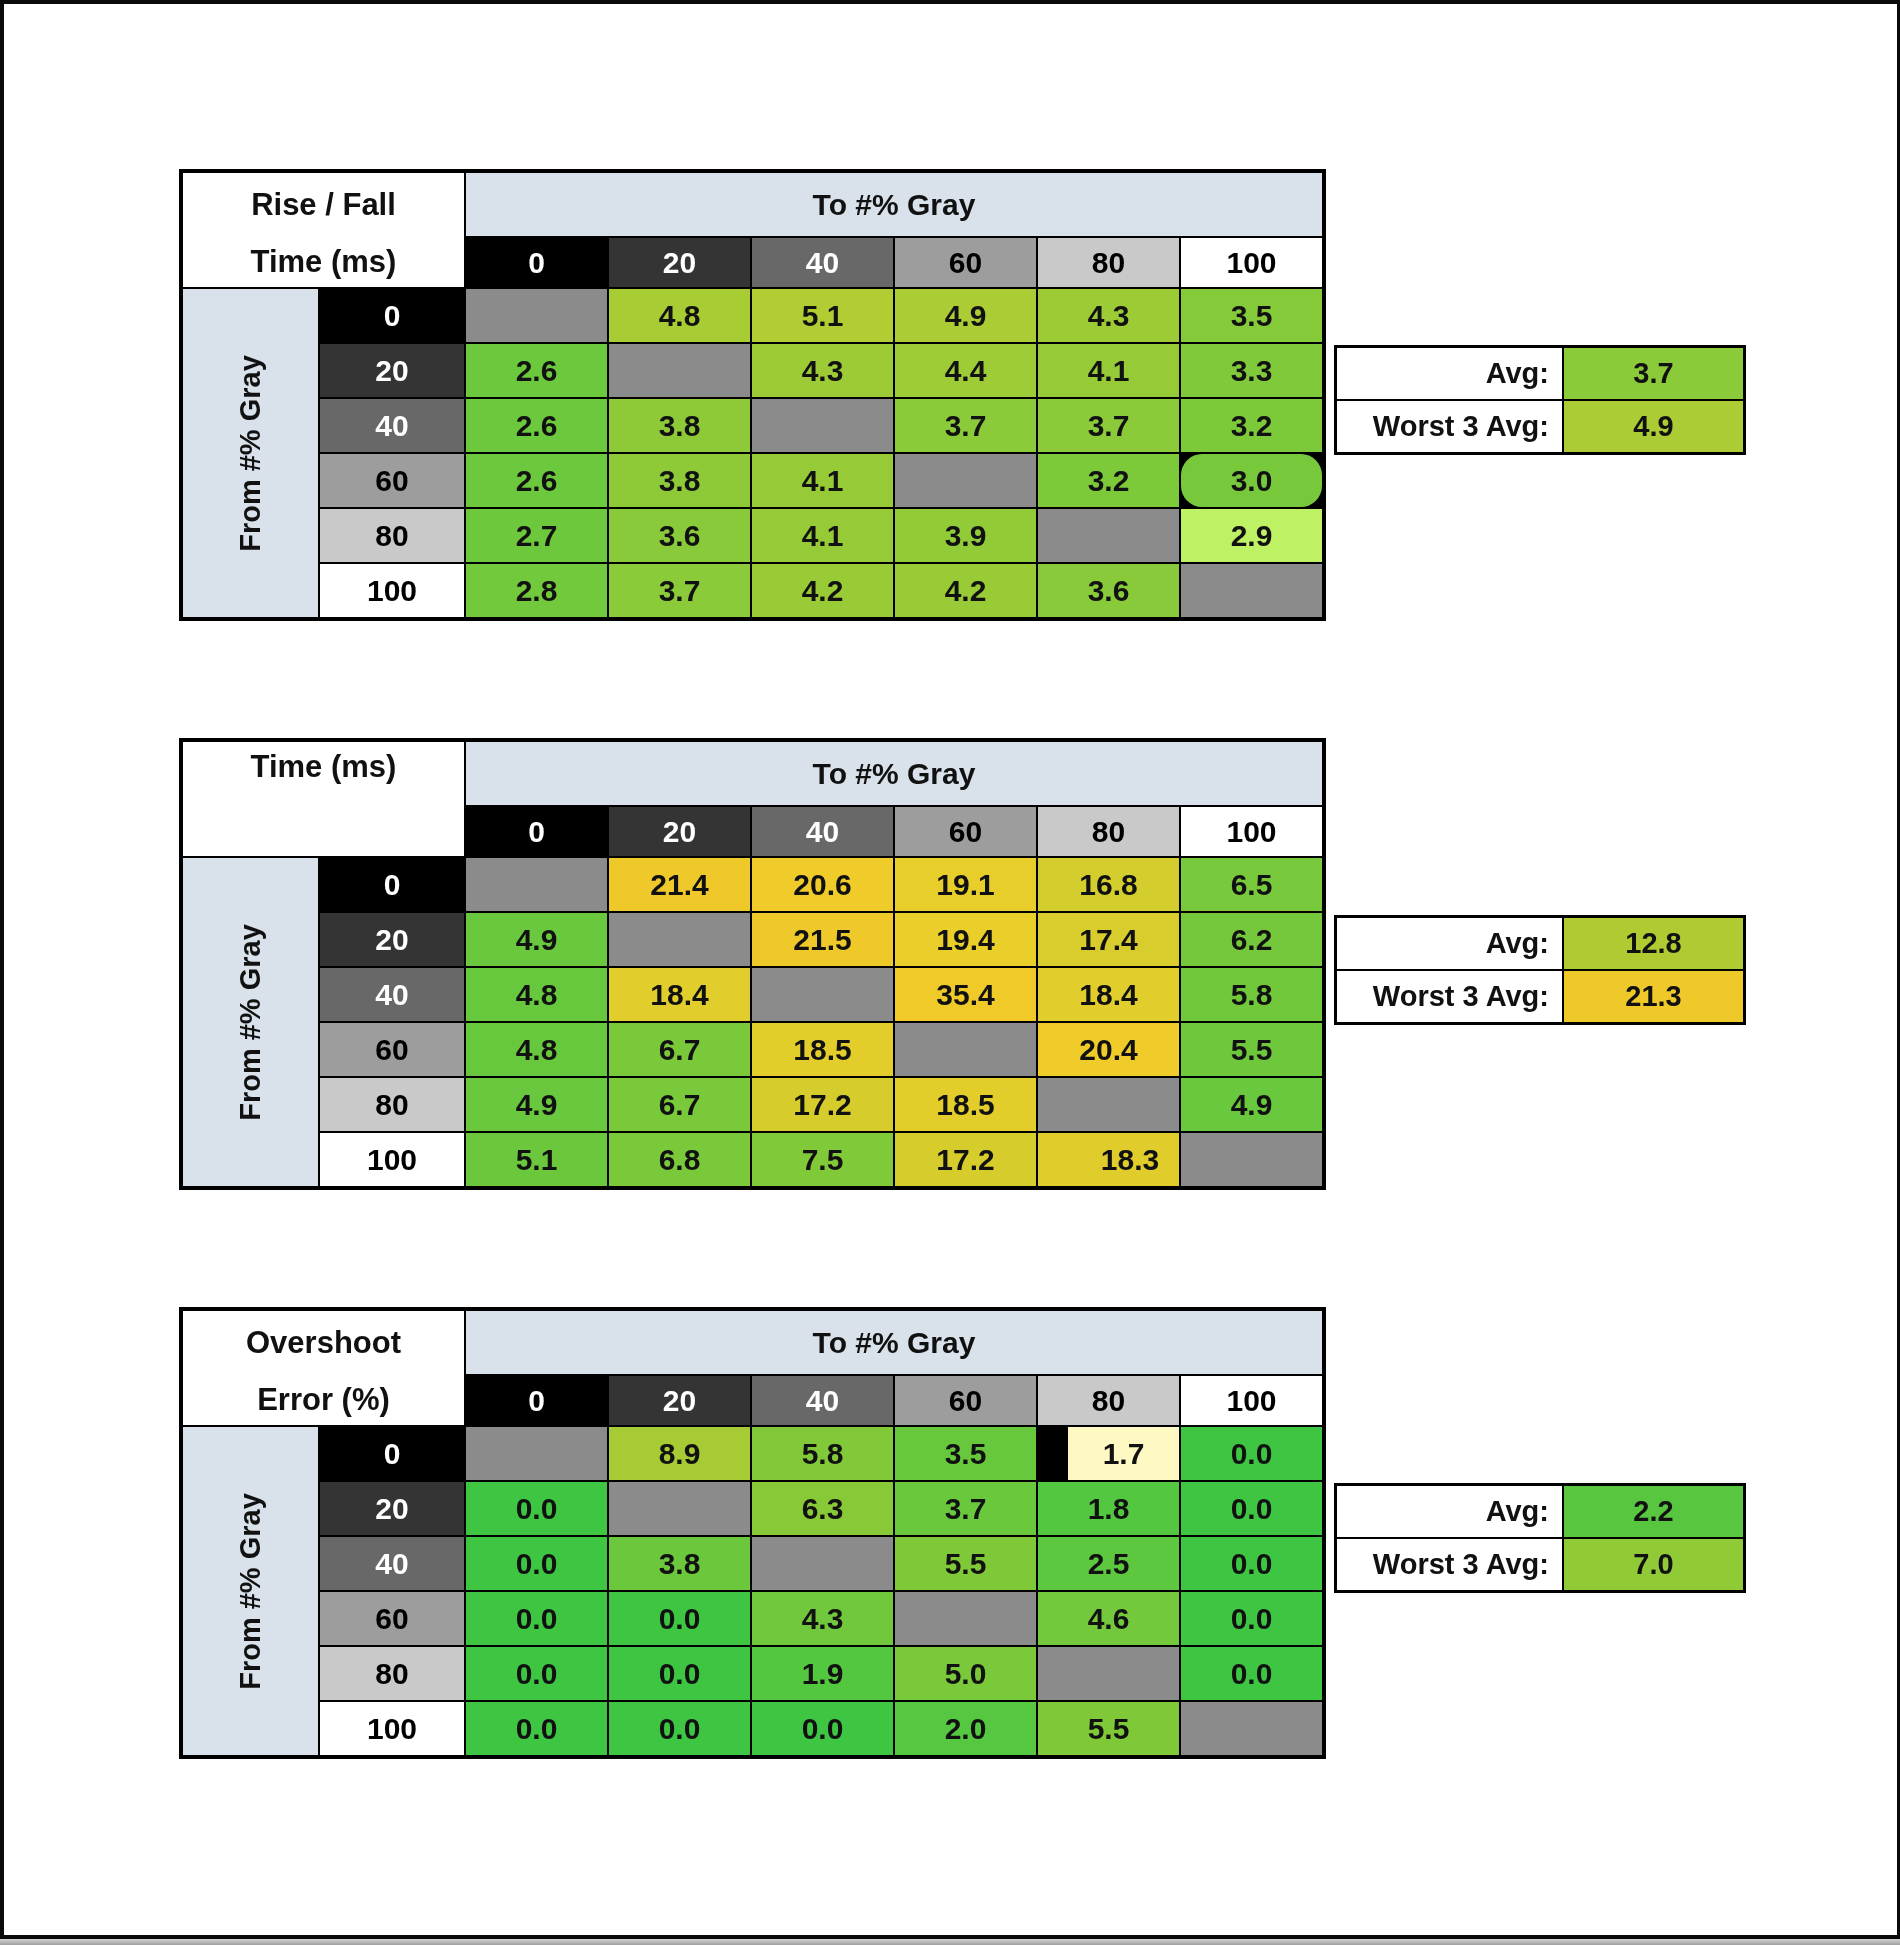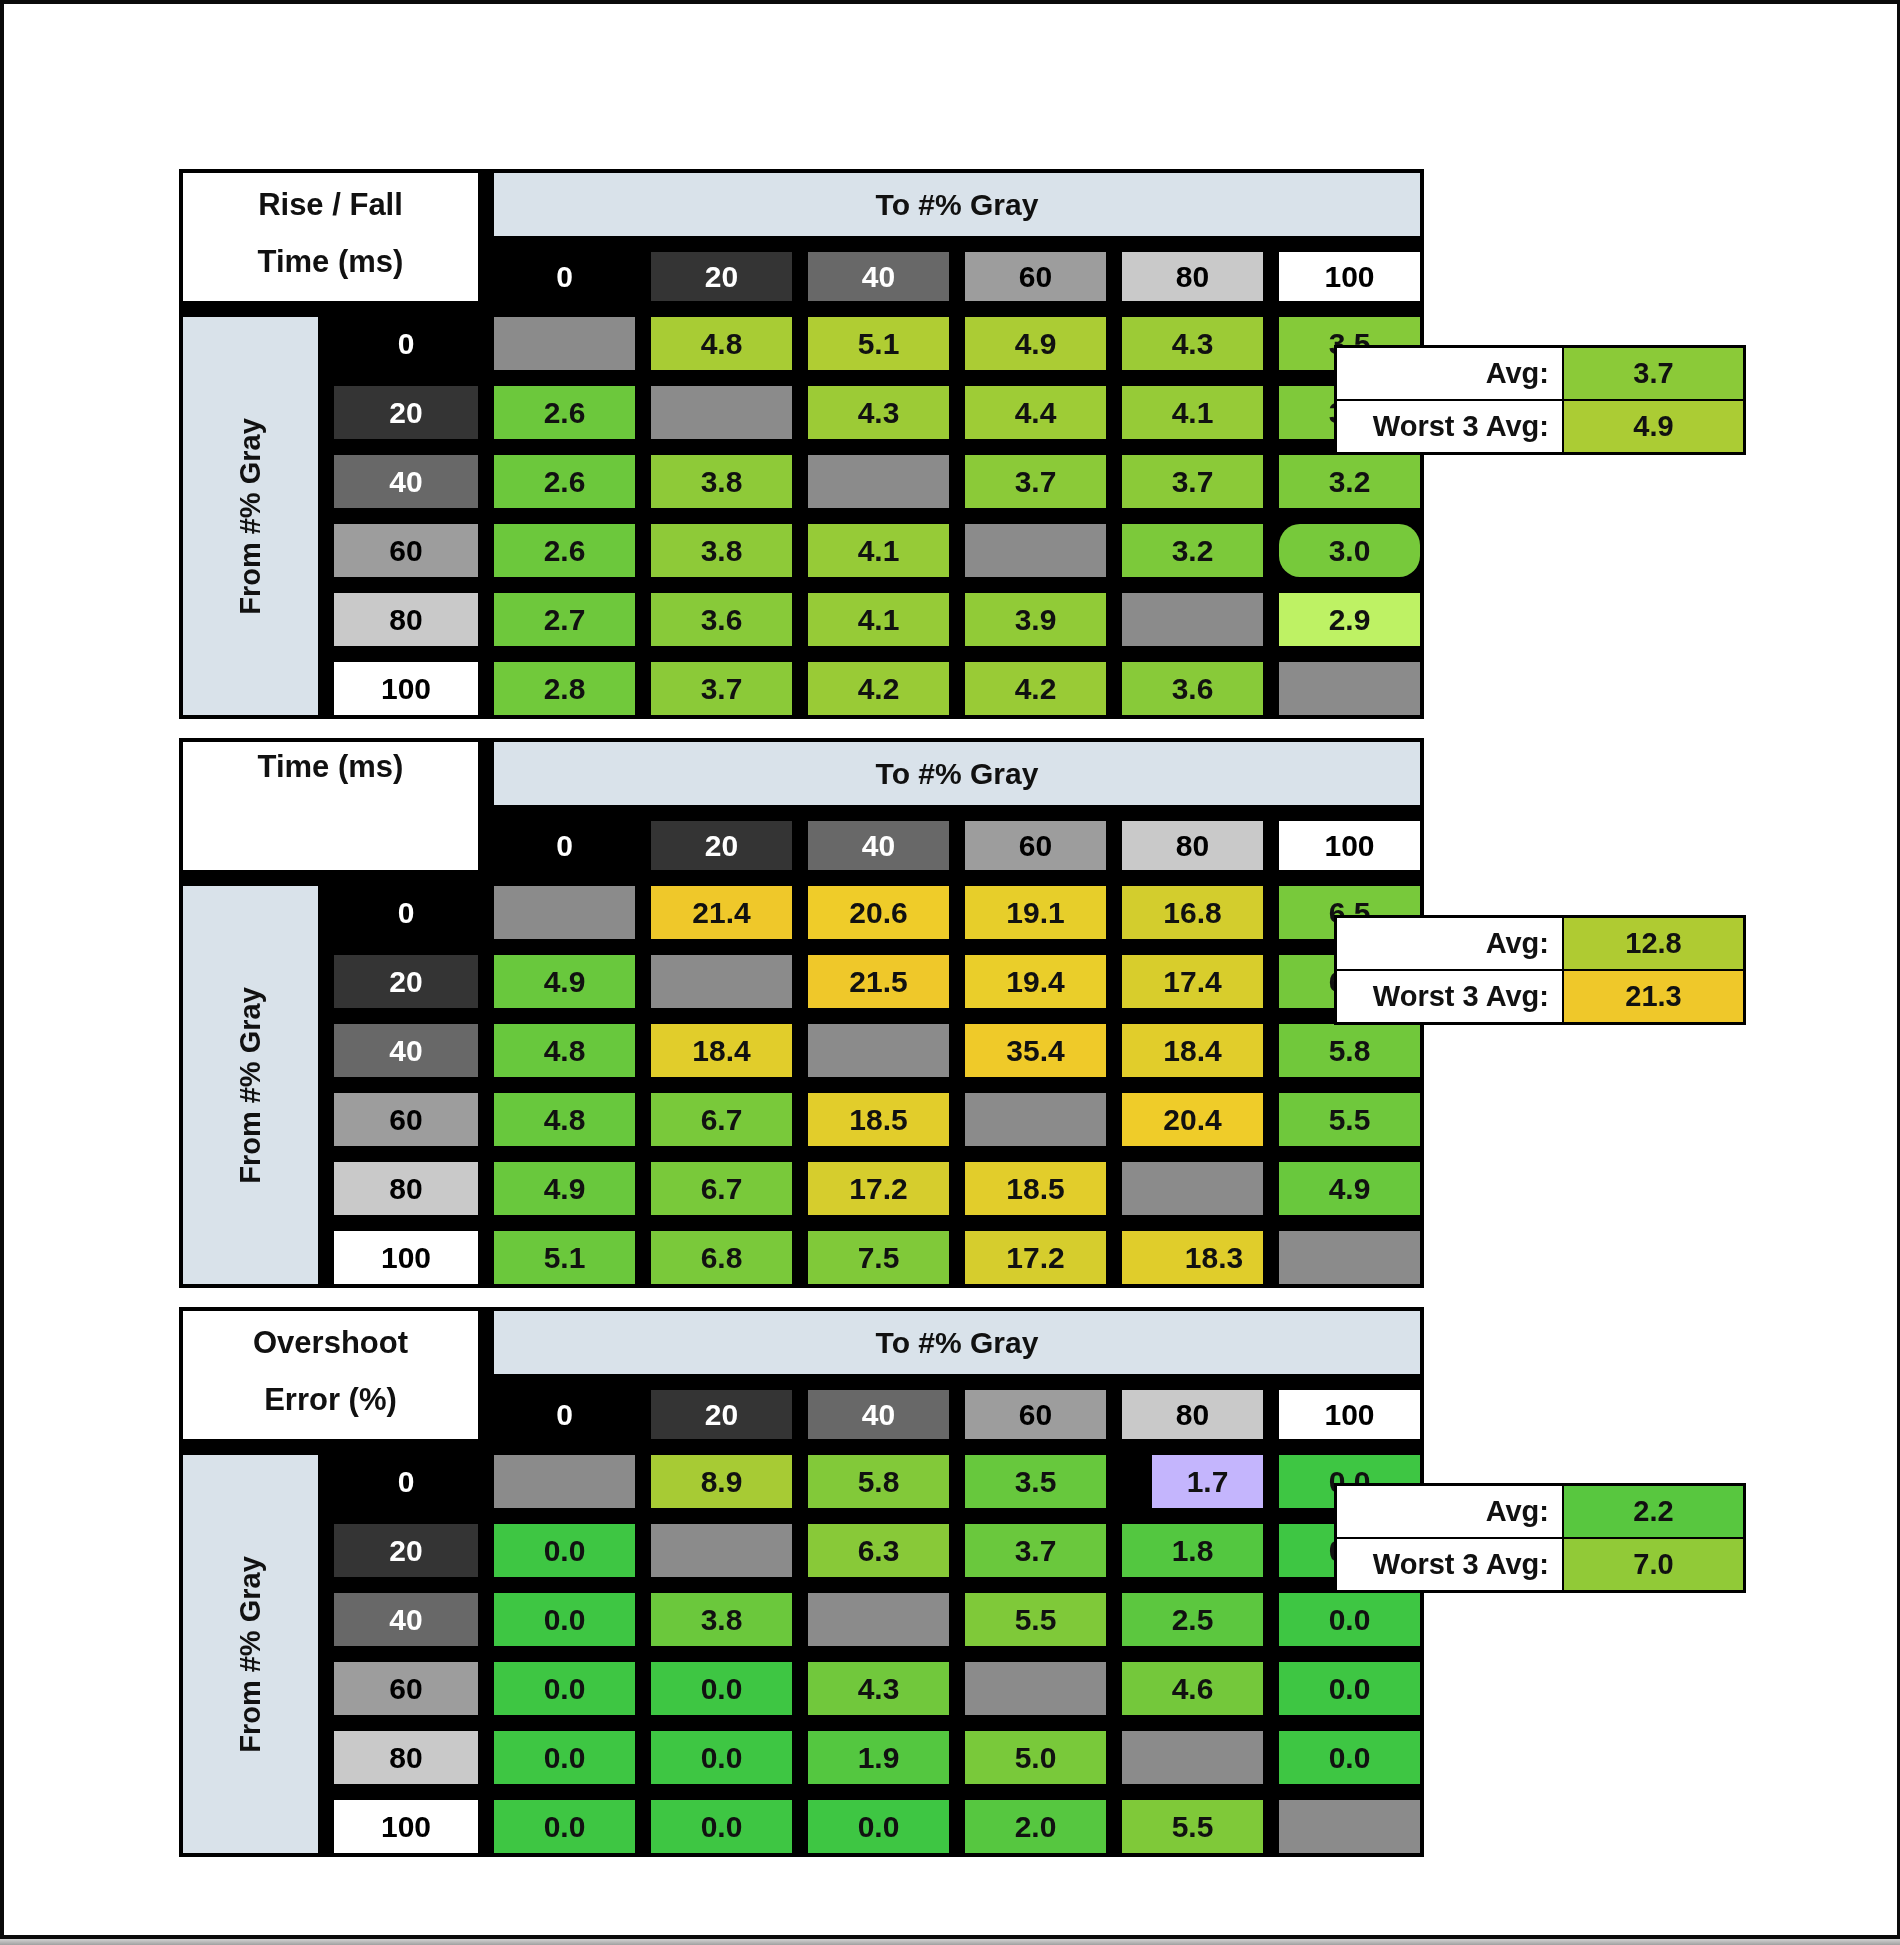--- a/index.html
+++ b/index.html
@@ -2,21 +2,21 @@
 <html style="font-size:8px"><head>
 <meta charset="utf-8">
 <style>
   html,body{margin:0;padding:0;background:#ffffff;}
   body{width:1900px;height:1946px;position:relative;overflow:hidden;
        font-family:"Liberation Sans",sans-serif;font-weight:bold;color:#111;}
   #frame{position:absolute;left:0;top:0;width:1893px;height:1931px;border:4px solid #0a0a0a;}
   #bottom-strip{position:absolute;left:0;top:1939px;width:1900px;height:7px;
        background:linear-gradient(#d2d2d2,#989898);}
   .hm{position:absolute;left:179px;}
-  .grid{display:grid;background:#000;border:4.5px solid #000;gap:16px;
+  .grid{display:grid;background:#000;border:4.5px solid #000;gap:2px;
         grid-template-columns:135px 144px repeat(6,141px);
         grid-template-rows:63px 49px repeat(6,53px);}
   .cell{display:flex;align-items:center;justify-content:center;font-size:30px;}
   .title{grid-column:1/3;grid-row:1/3;background:#fff;display:flex;flex-direction:column;}
   .title > div{display:flex;align-items:center;justify-content:center;font-size:31px;}
   .title .l1{height:64px;}
   .title .l2{height:50px;}
   .tohdr{grid-column:3/9;grid-row:1;background:#D9E2EA;display:flex;align-items:center;
          justify-content:center;font-size:30px;}
   .fromlbl{grid-column:1;grid-row:3/9;background:#D9E2EA;display:flex;align-items:center;
@@ -181,21 +181,21 @@
       <div class="cell" style="grid-area: 2 / 4; background: rgb(52, 52, 52); color: rgb(255, 255, 255);">20</div>
       <div class="cell" style="grid-area: 2 / 5; background: rgb(104, 104, 104); color: rgb(255, 255, 255);">40</div>
       <div class="cell" style="grid-area: 2 / 6; background: rgb(157, 157, 157); color: rgb(0, 0, 0);">60</div>
       <div class="cell" style="grid-area: 2 / 7; background: rgb(201, 201, 201); color: rgb(0, 0, 0);">80</div>
       <div class="cell" style="grid-area: 2 / 8; background: rgb(255, 255, 255); color: rgb(0, 0, 0);">100</div>
       <div class="cell" style="grid-area: 3 / 2; background: rgb(0, 0, 0); color: rgb(255, 255, 255);">0</div>
       <div class="cell" style="grid-area: 3 / 3; background: rgb(139, 139, 139);"></div>
       <div class="cell" style="grid-area: 3 / 4; background: rgb(167, 203, 52);">8.9</div>
       <div class="cell" style="grid-area: 3 / 5; background: rgb(130, 201, 57);">5.8</div>
       <div class="cell" style="grid-area: 3 / 6; background: rgb(103, 200, 61);">3.5</div>
-      <div class="cell" style="grid-area: 3 / 7; background: #c4b5fd; margin-left: 30px;">1.7</div>
+      <div class="cell" style="grid-area: 3 / 7; background: #fef9c3; margin-left: 30px;">1.7</div>
       <div class="cell" style="grid-area: 3 / 8; background: rgb(62, 198, 67);">0.0</div>
       <div class="cell" style="grid-area: 4 / 2; background: rgb(52, 52, 52); color: rgb(255, 255, 255);">20</div>
       <div class="cell" style="grid-area: 4 / 3; background: rgb(62, 198, 67);">0.0</div>
       <div class="cell" style="grid-area: 4 / 4; background: rgb(139, 139, 139);"></div>
       <div class="cell" style="grid-area: 4 / 5; background: rgb(136, 201, 56);">6.3</div>
       <div class="cell" style="grid-area: 4 / 6; background: rgb(106, 200, 61);">3.7</div>
       <div class="cell" style="grid-area: 4 / 7; background: rgb(83, 199, 64);">1.8</div>
       <div class="cell" style="grid-area: 4 / 8; background: rgb(62, 198, 67);">0.0</div>
       <div class="cell" style="grid-area: 5 / 2; background: rgb(104, 104, 104); color: rgb(255, 255, 255);">40</div>
       <div class="cell" style="grid-area: 5 / 3; background: rgb(62, 198, 67);">0.0</div>

